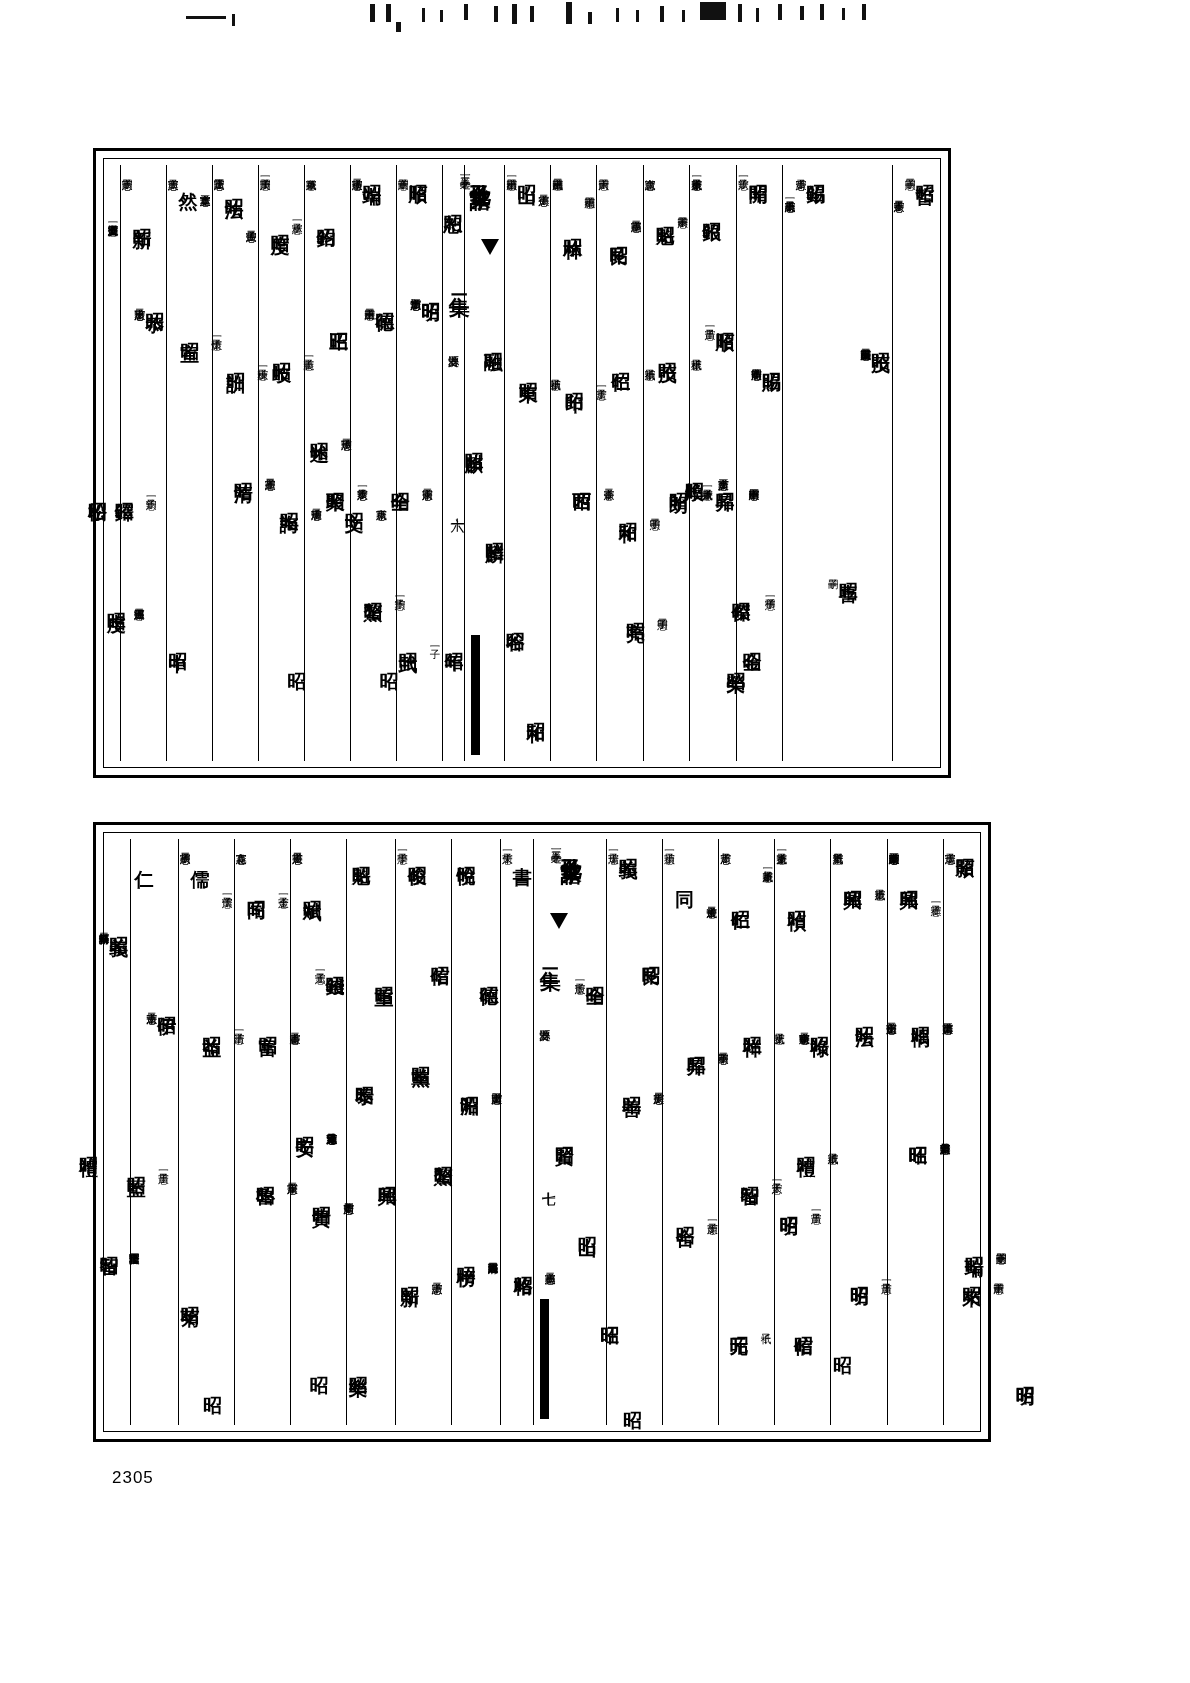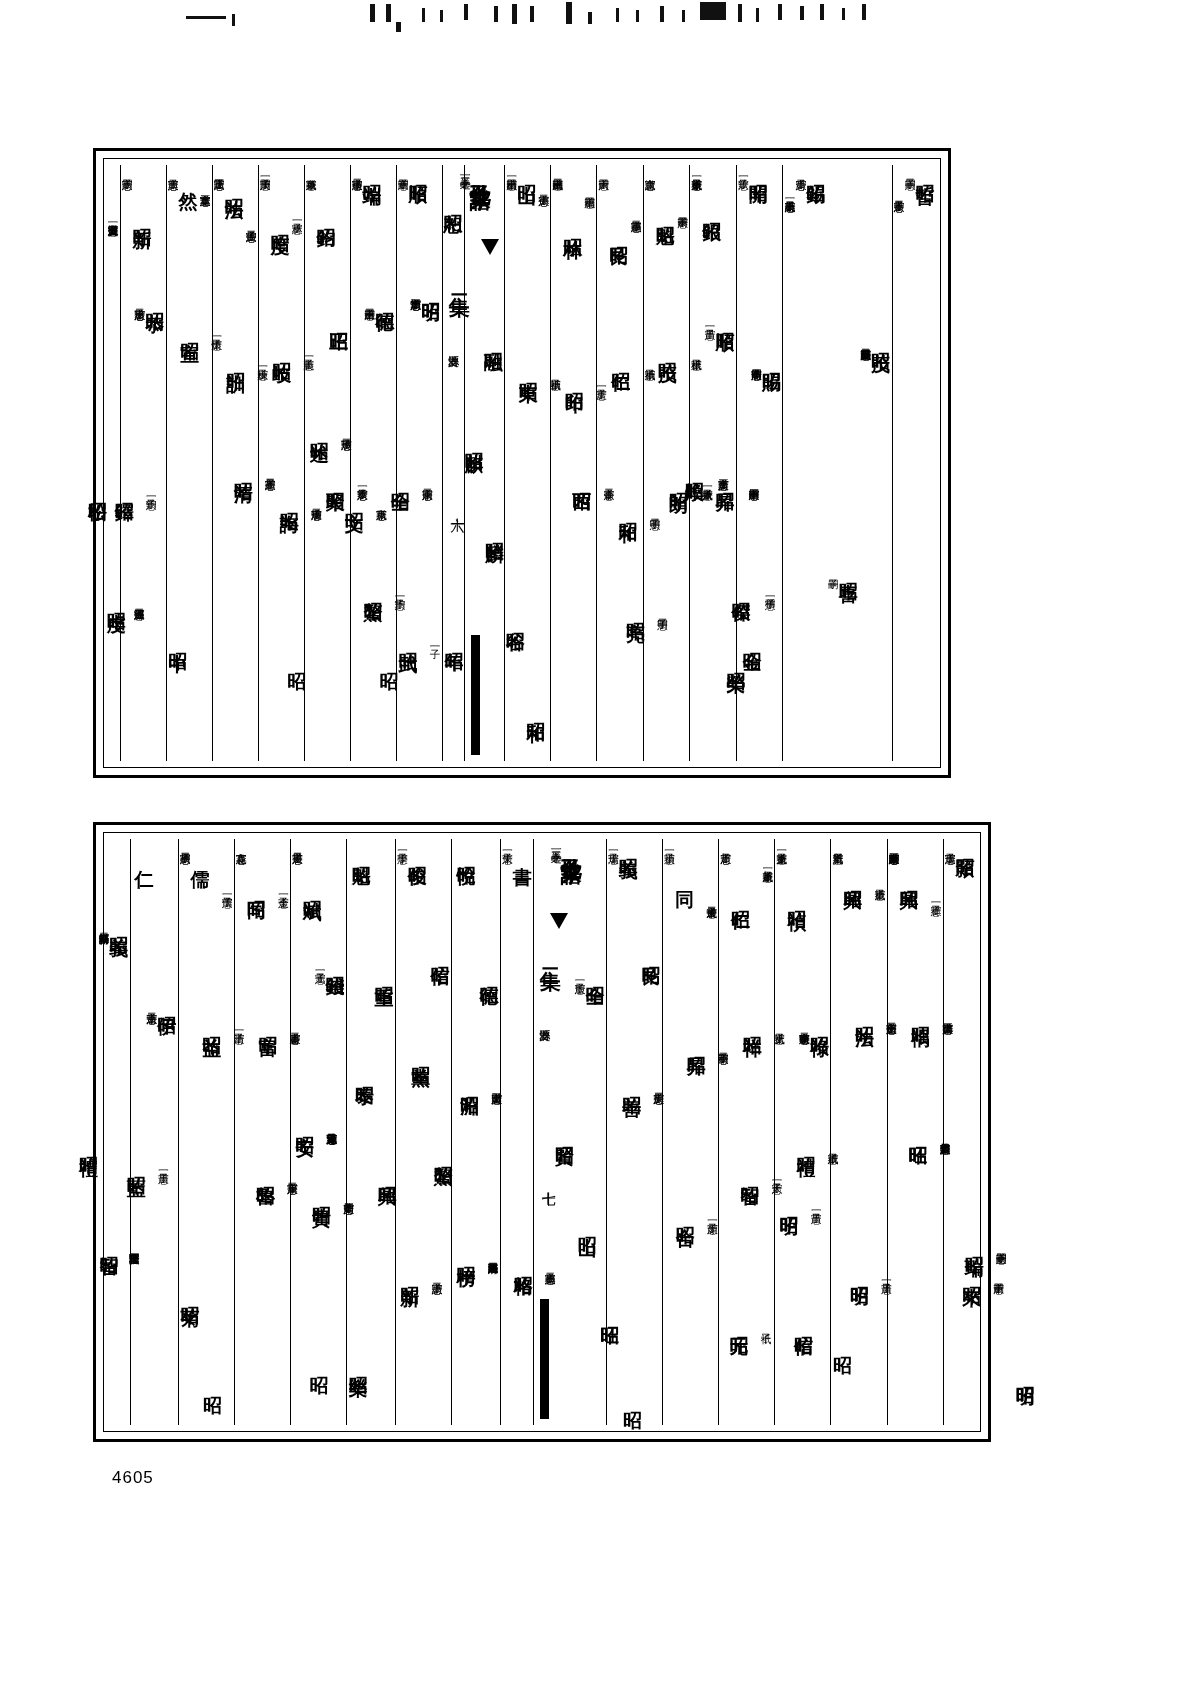--- a/index.html
+++ b/index.html
@@ -613,13 +613,13 @@
       <div class="vrun main" style="padding-top:80px">昭義</div>
       <div class="vrun small" style="padding-top:84px">第河二南科新科安長縣</div>
       <div class="vrun main" style="padding-top:300px;margin-left:-40px">昭禮</div>
       <div class="vrun main" style="padding-top:400px;margin-left:-40px">昭智</div>
       <div class="vrun small" style="padding-top:404px;margin-left:-40px">需陸官軍歷上任校山軍</div>
     </div>
 
   </div>
 </div>
 
-<div id="page-number">4605</div>
+<div id="page-number">2305</div>
 
 </body></html>

